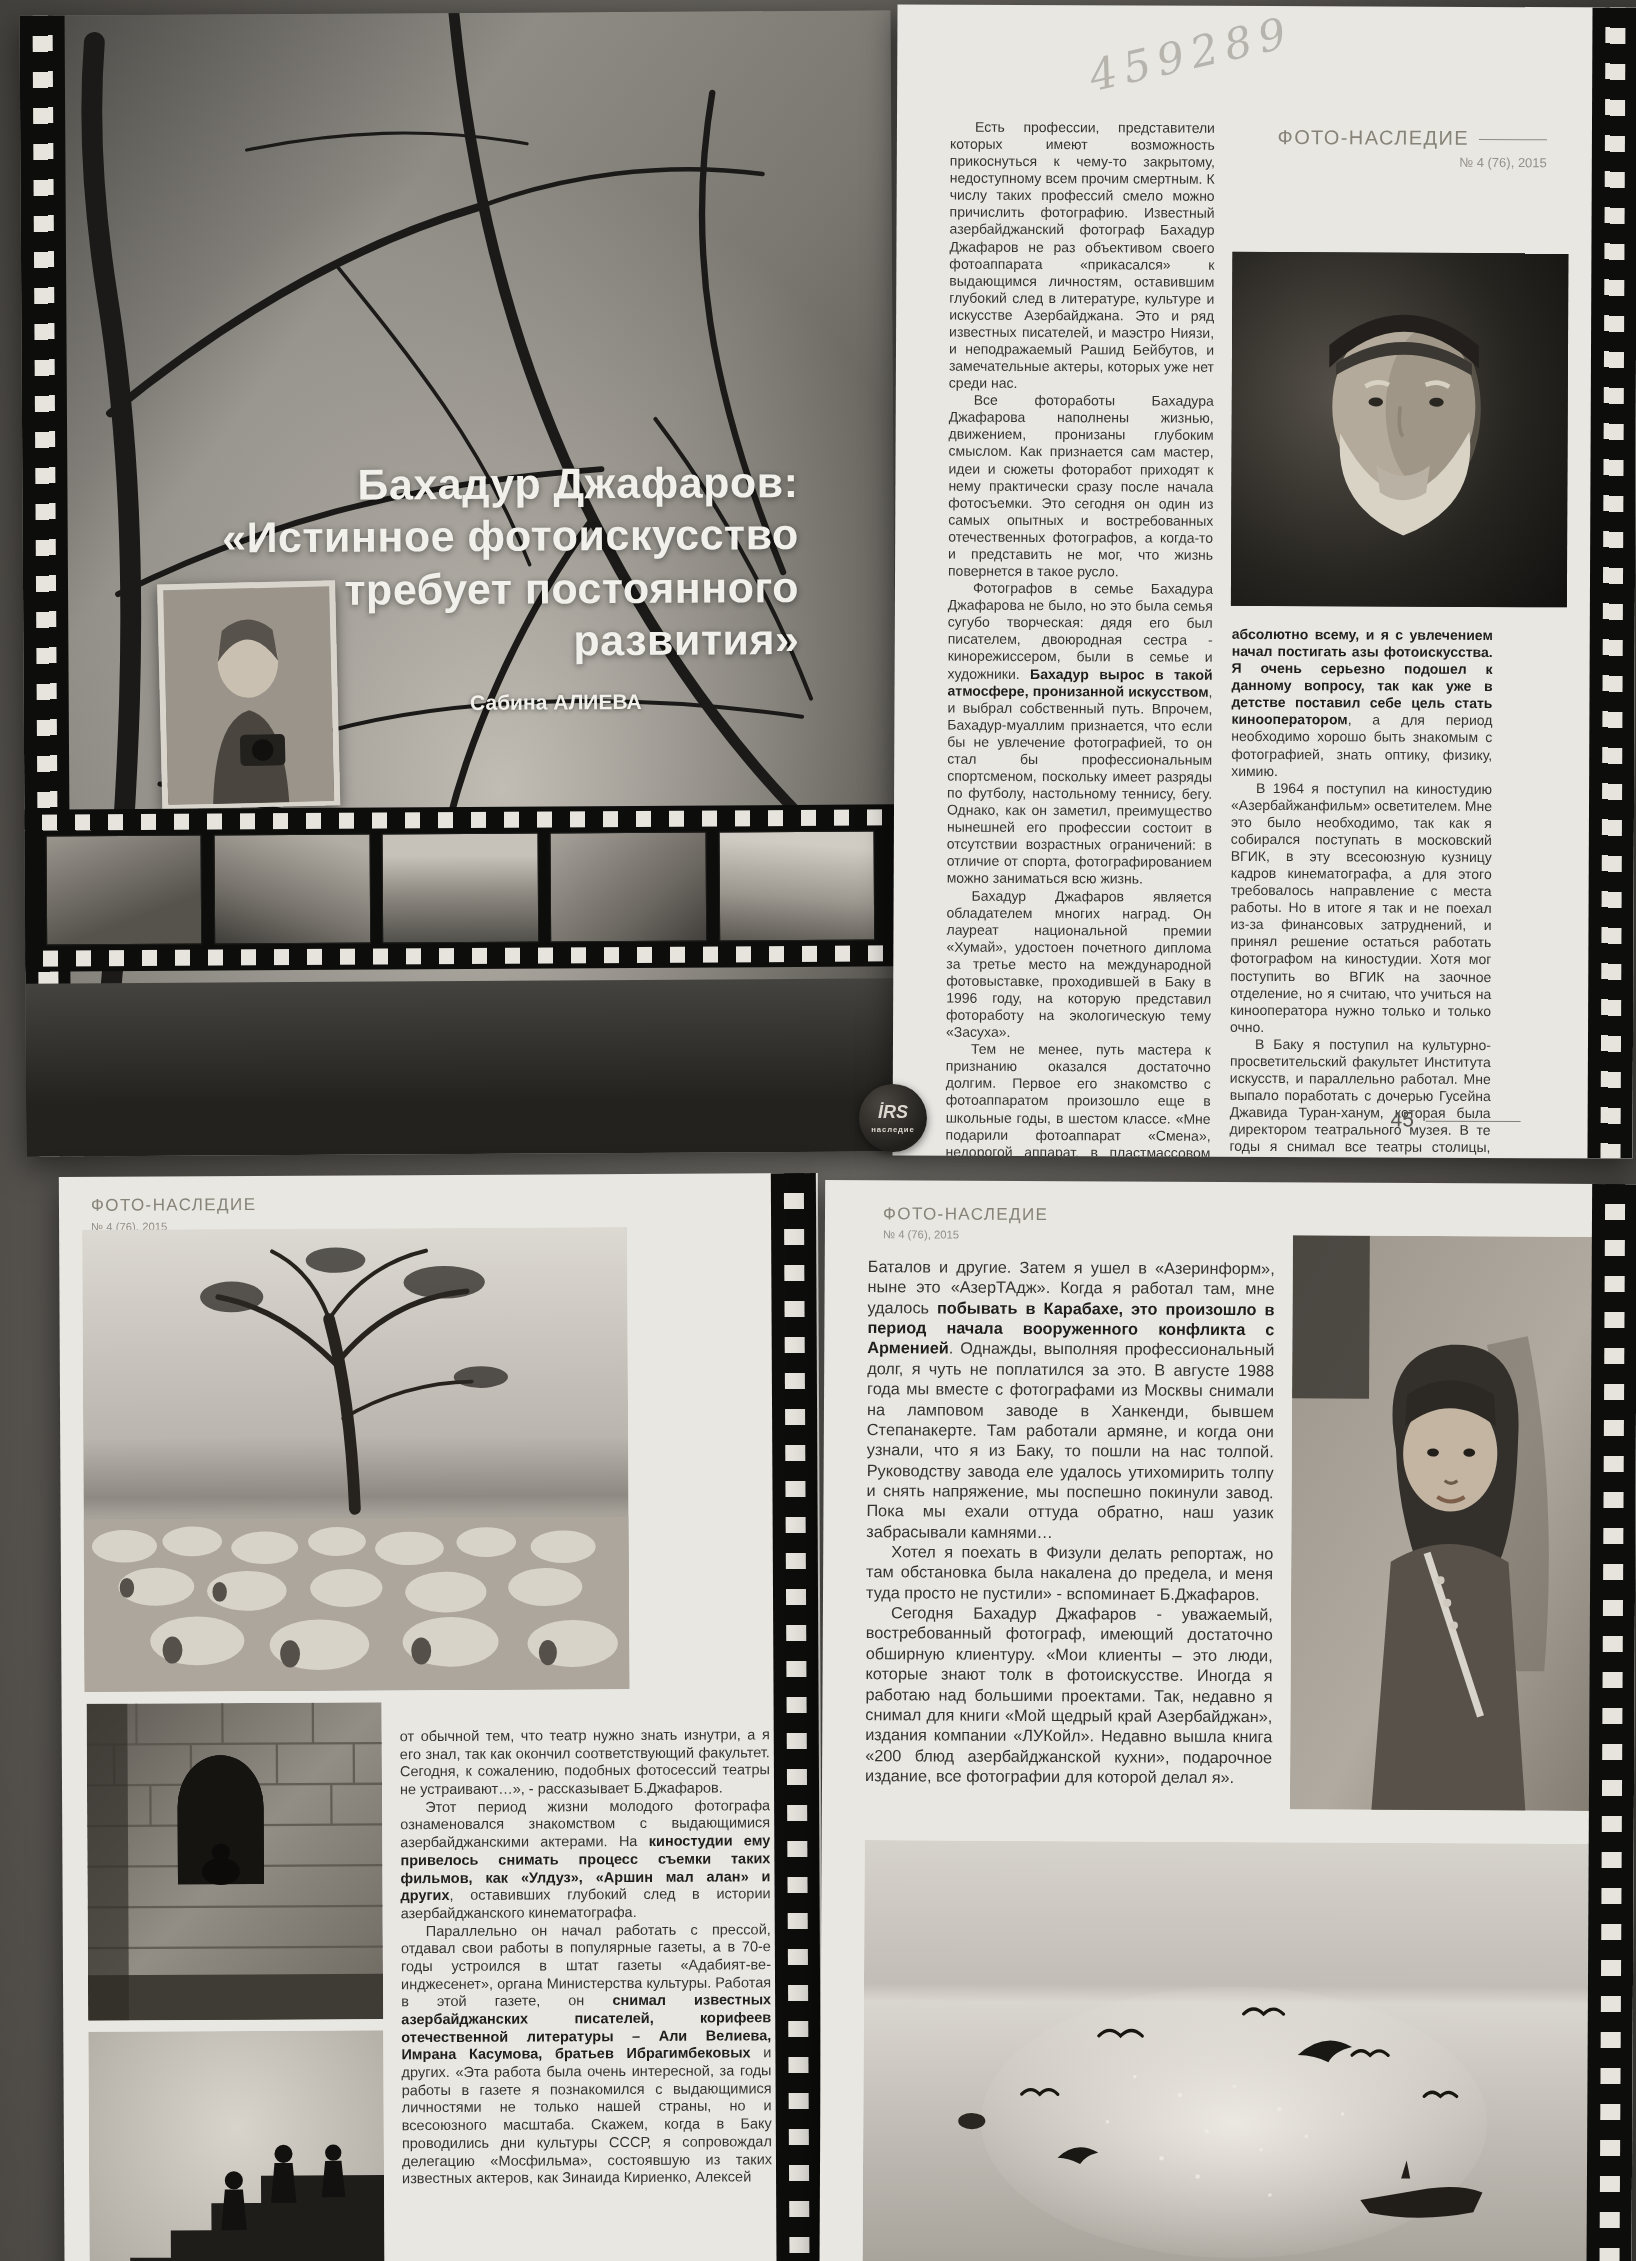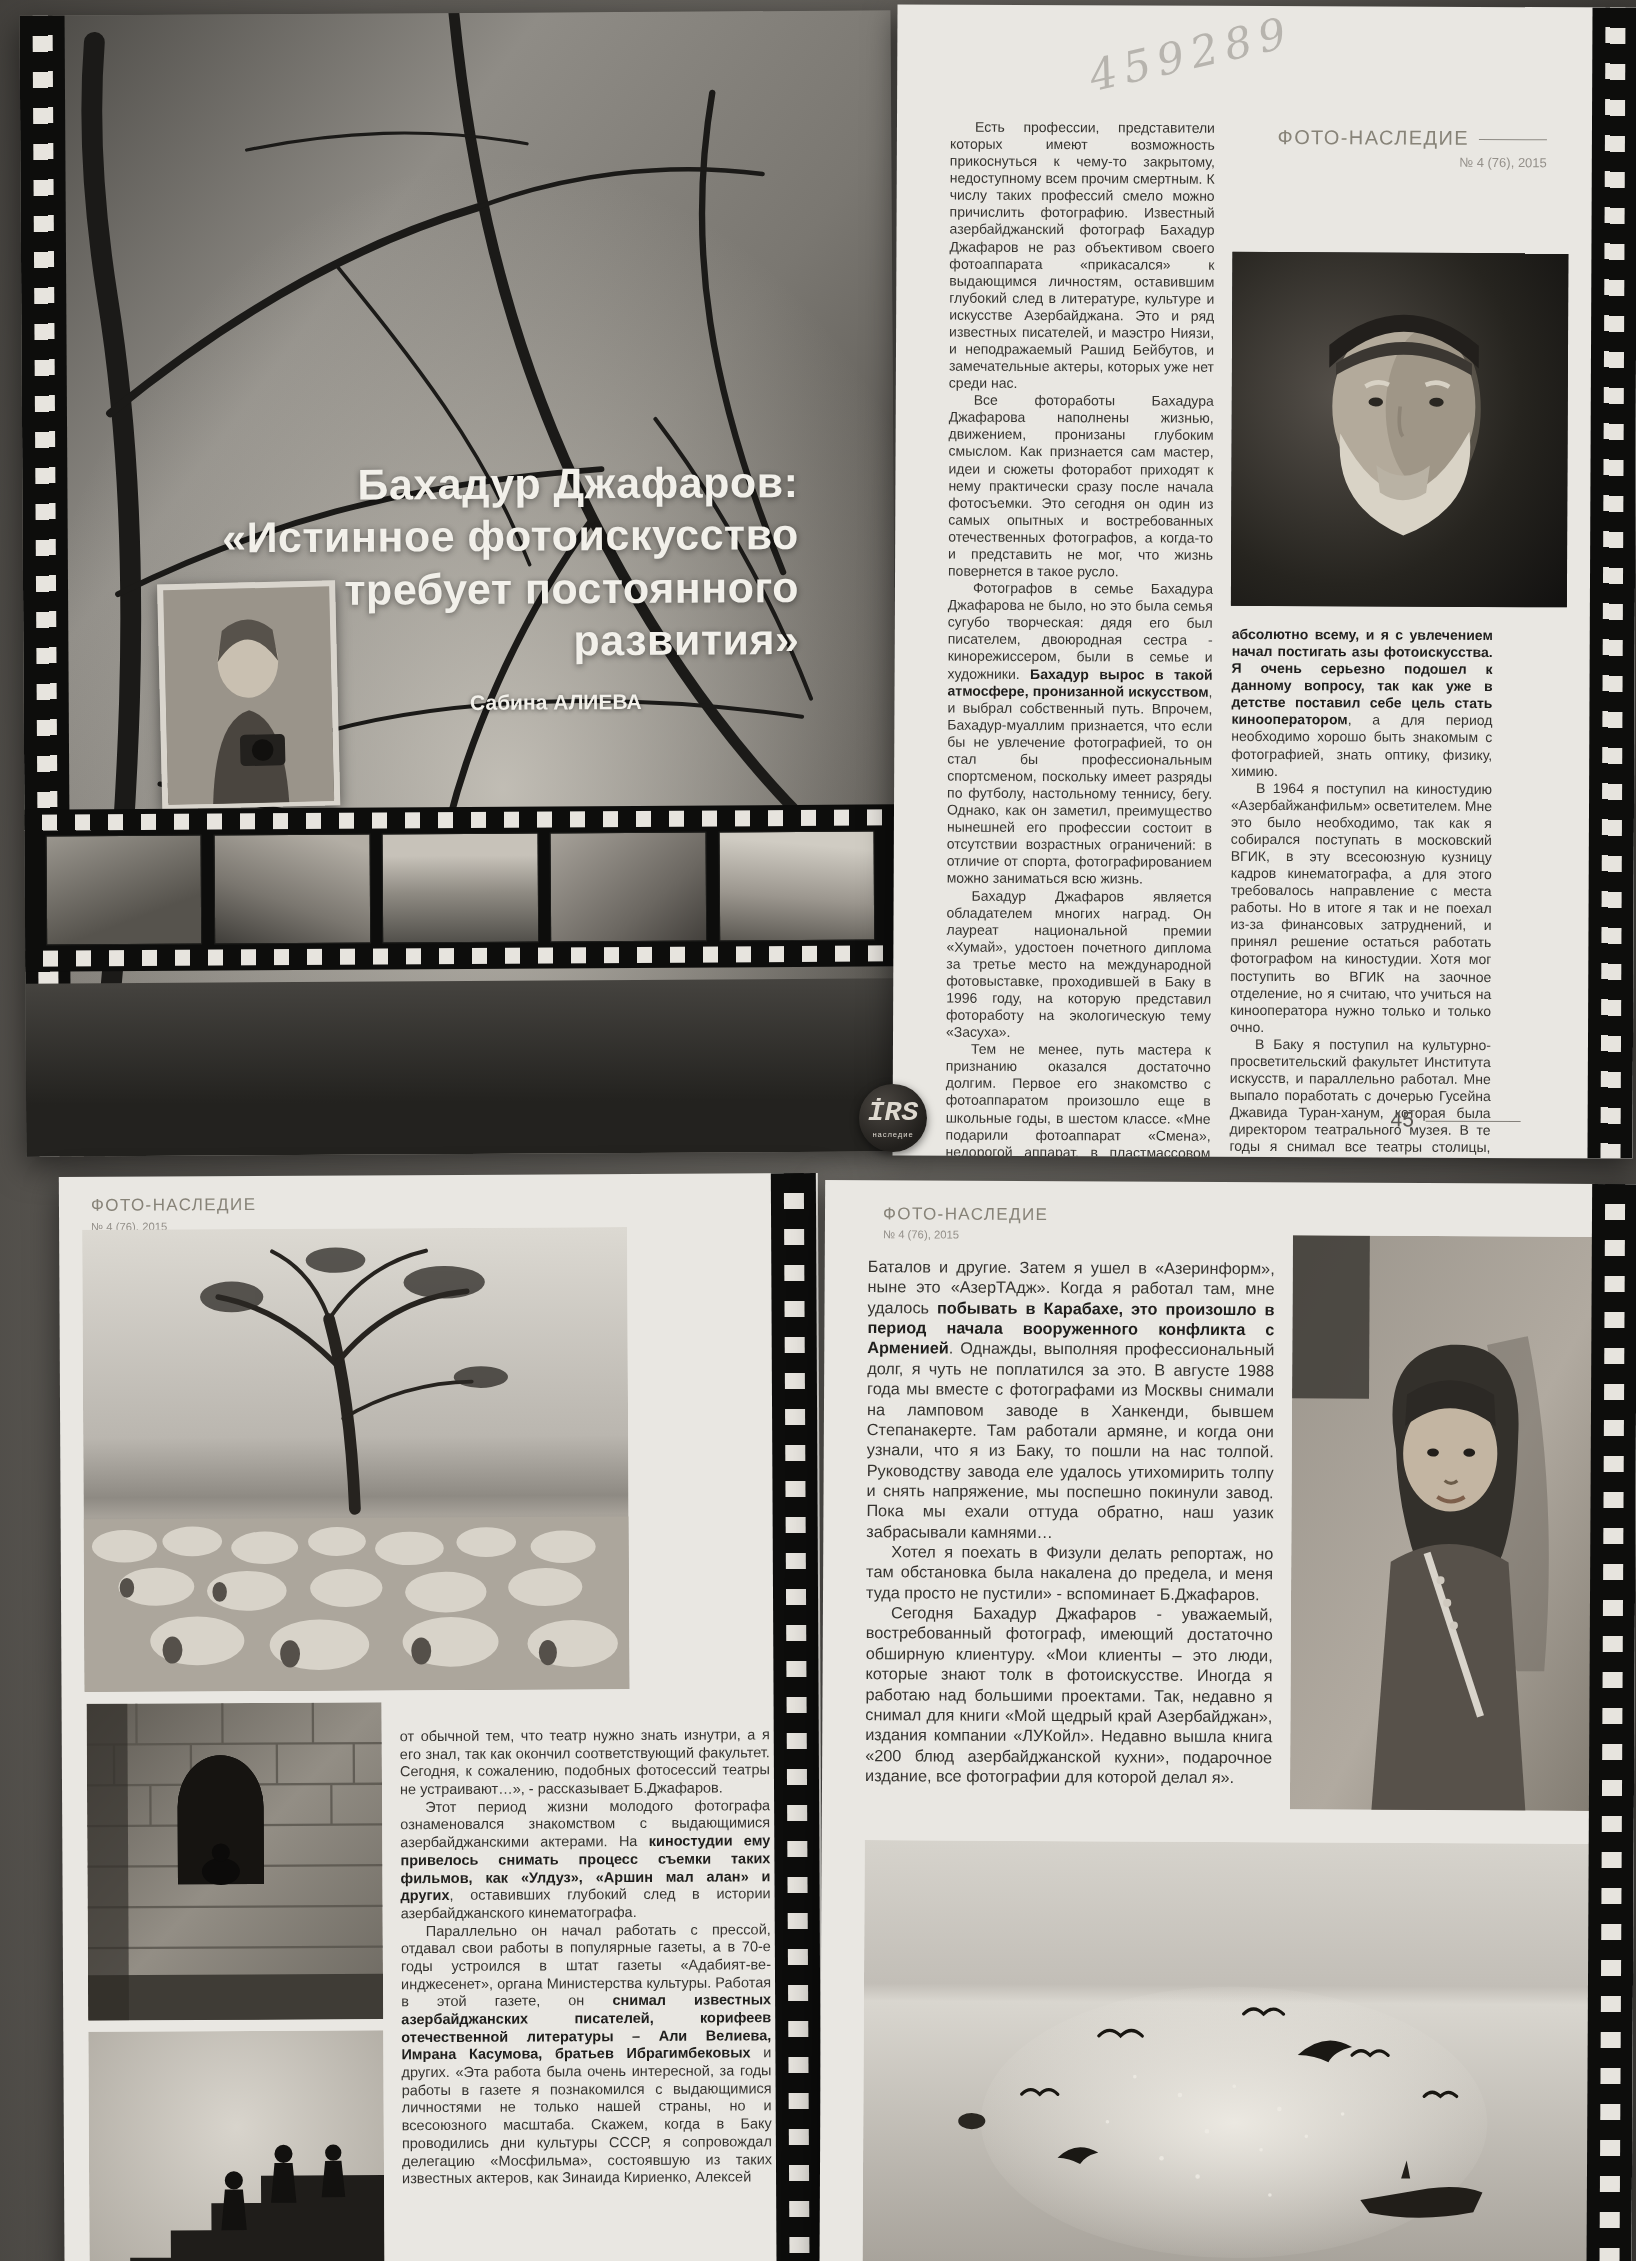--- a/index.html
+++ b/index.html
@@ -42,22 +42,22 @@
   .brand{color:#878378;letter-spacing:1.4px;}
   .issue{color:#94908a;margin-top:4.5px;}
   .col p{margin:0;color:#363430;text-align:justify;}
   .ind{text-indent:25px;}
   .b{font-weight:700;color:#1f1e1c;}
   .pagenum{position:absolute;font-size:21px;color:#5a5854;}
   .pagenum::after{content:"";display:inline-block;width:95px;height:1.4px;background:#84807a;margin-left:11.8px;vertical-align:middle;}
   .irs{position:absolute;width:68px;height:68px;border-radius:50%;z-index:40;
     background:radial-gradient(circle at 35% 30%,#4a4641,#211f1c 70%);
     box-shadow:0 2.7px 8.1px rgba(0,0,0,.5);display:flex;flex-direction:column;align-items:center;justify-content:center;color:#ded9d0;}
-  .irs b{font-size:28px;font-style:italic;font-family:Liberation Mono, monospace;}
-  .irs span{font-size:7.7px;letter-spacing:0.9px;margin-top:1.8px;}
+  .irs b{font-size:18px;font-style:italic;font-family:Liberation Sans, sans-serif;}
+  .irs span{font-size:7.7px;letter-spacing:0.9px;margin-top:1.8px;font-weight:bold;}
 
   
   .page45{left:895px;top:6.3px;width:740px;height:1151px;transform:rotate(.25deg);}
   .handnum{position:absolute;left:190px;top:22.6px;font-family:"DejaVu Serif",serif;font-style:italic;
     font-size:43px;color:#b7b4ae;letter-spacing:7.2px;transform:rotate(-13deg);}
   .p45-head{position:absolute;right:90px;top:120px;text-align:right;}
   .p45-head .brand{font-size:20px;}
   .p45-head .brand::after{content:"";display:inline-block;width:68px;height:1.4px;background:#8e8b85;margin-left:10px;vertical-align:middle;}
   .p45-head .issue{font-size:13px;}
   .portrait{position:absolute;right:68px;top:246px;width:336px;height:354px;background:#16514;background:#161514;}

